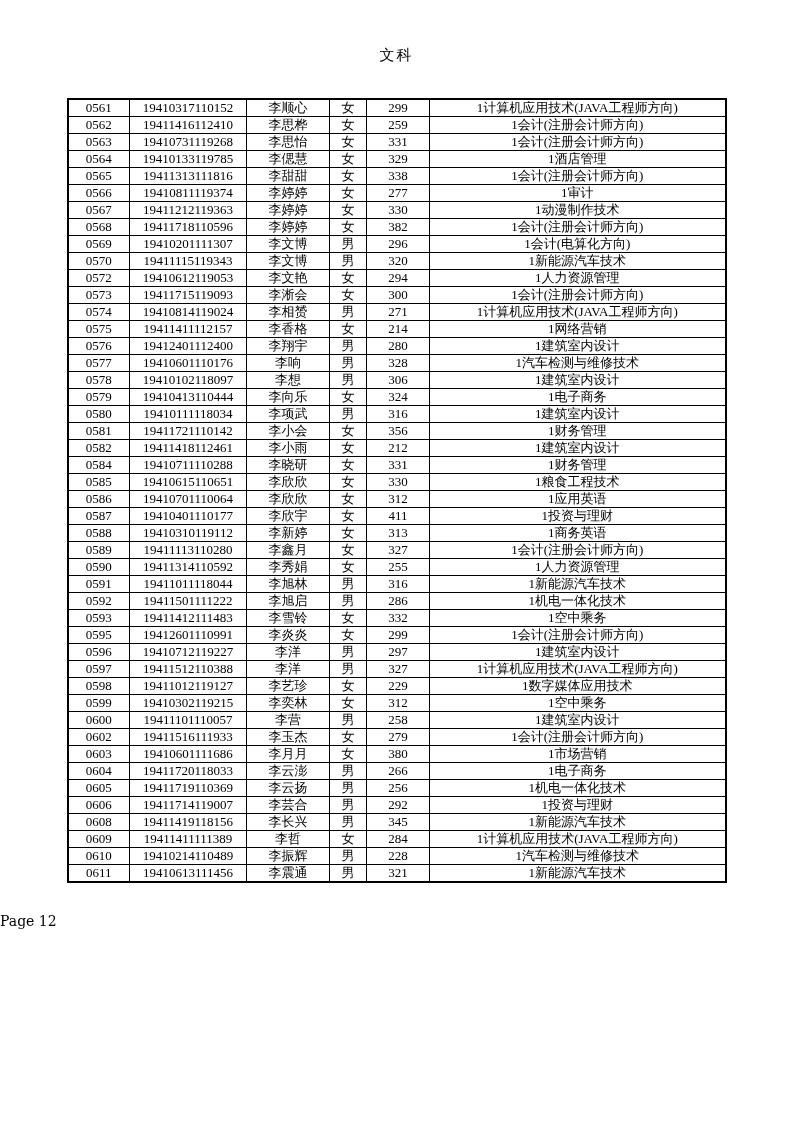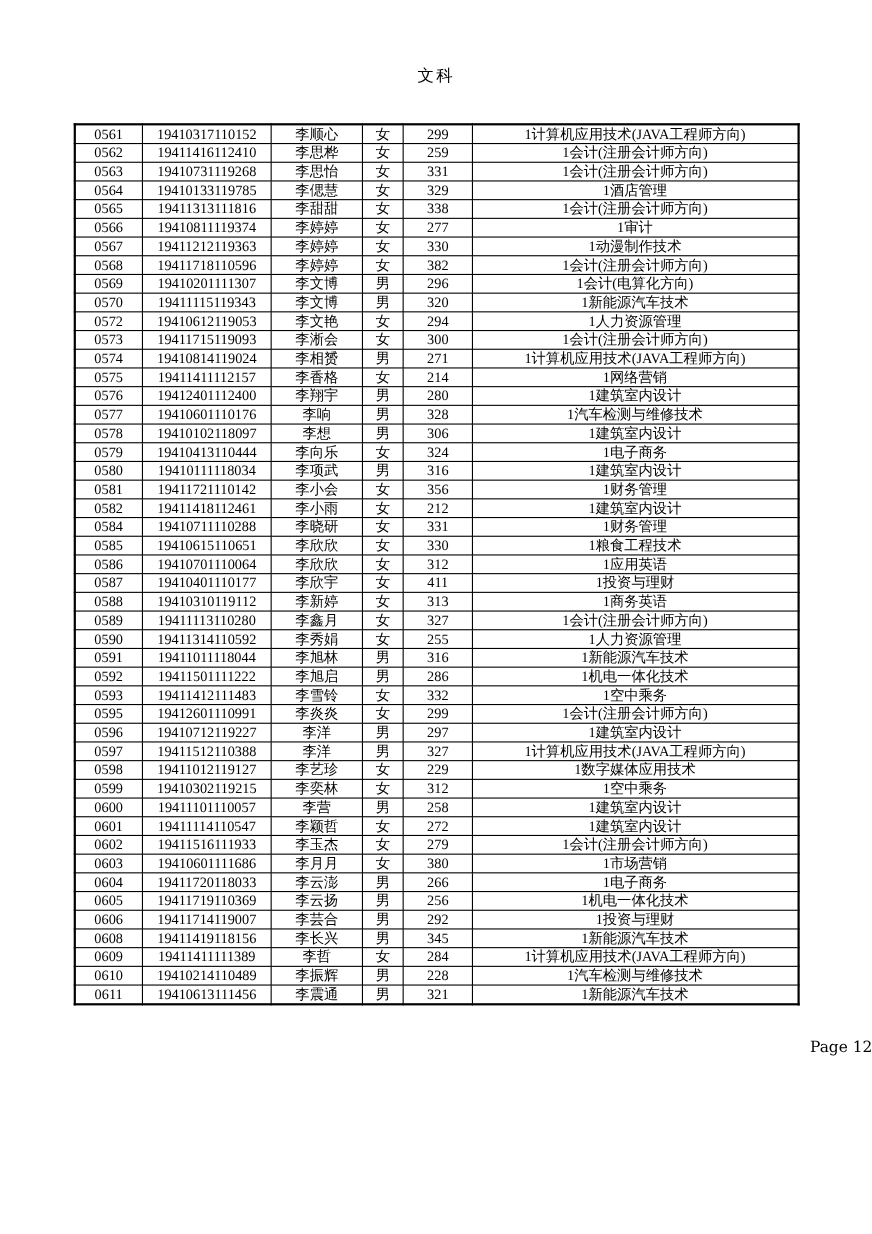--- a/index.html
+++ b/index.html
@@ -11,21 +11,21 @@
     width: 793px;
     height: 1122px;
     font-family: "DejaVu Serif", "Liberation Serif", serif;
     color: #000000;
     position: relative;
   }
   .doc-title {
     text-align: center;
     font-size: 15px;
     letter-spacing: 2px;
-    padding-top: 60px;
+    padding-top: 46px;
     margin: 0;
     font-weight: normal;
   }
   table.results {
     border-collapse: collapse;
     margin: 33px auto 0 auto;
     width: 658px;
     table-layout: fixed;
     border: 2px solid #000;
     font-family: Liberation Serif, serif;
@@ -40,21 +40,21 @@
     overflow: hidden;
     line-height: 16px;
   }
   col.c-serial { width: 62px; }
   col.c-id     { width: 117px; }
   col.c-name   { width: 83px; }
   col.c-gender { width: 37px; }
   col.c-score  { width: 63px; }
   col.c-major  { width: 296px; }
   .page-footer {
-    text-align: right;
+    text-align: left;
     font-size: 14px;
     margin-top: 30px;
   }
 </style>
 </head>
 <body>
 
 <h1 class="doc-title">文科</h1>
 
 <table class="results">
@@ -357,28 +357,20 @@
       </tr>
       <tr>
         <td>0600</td>
         <td>19411101110057</td>
         <td>李营</td>
         <td>男</td>
         <td>258</td>
         <td>1建筑室内设计</td>
       </tr>
       <tr>
-        <td>0601</td>
-        <td>19411114110547</td>
-        <td>李颖哲</td>
-        <td>女</td>
-        <td>272</td>
-        <td>1建筑室内设计</td>
-      </tr>
-      <tr>
         <td>0602</td>
         <td>19411516111933</td>
         <td>李玉杰</td>
         <td>女</td>
         <td>279</td>
         <td>1会计(注册会计师方向)</td>
       </tr>
       <tr>
         <td>0603</td>
         <td>19410601111686</td>

